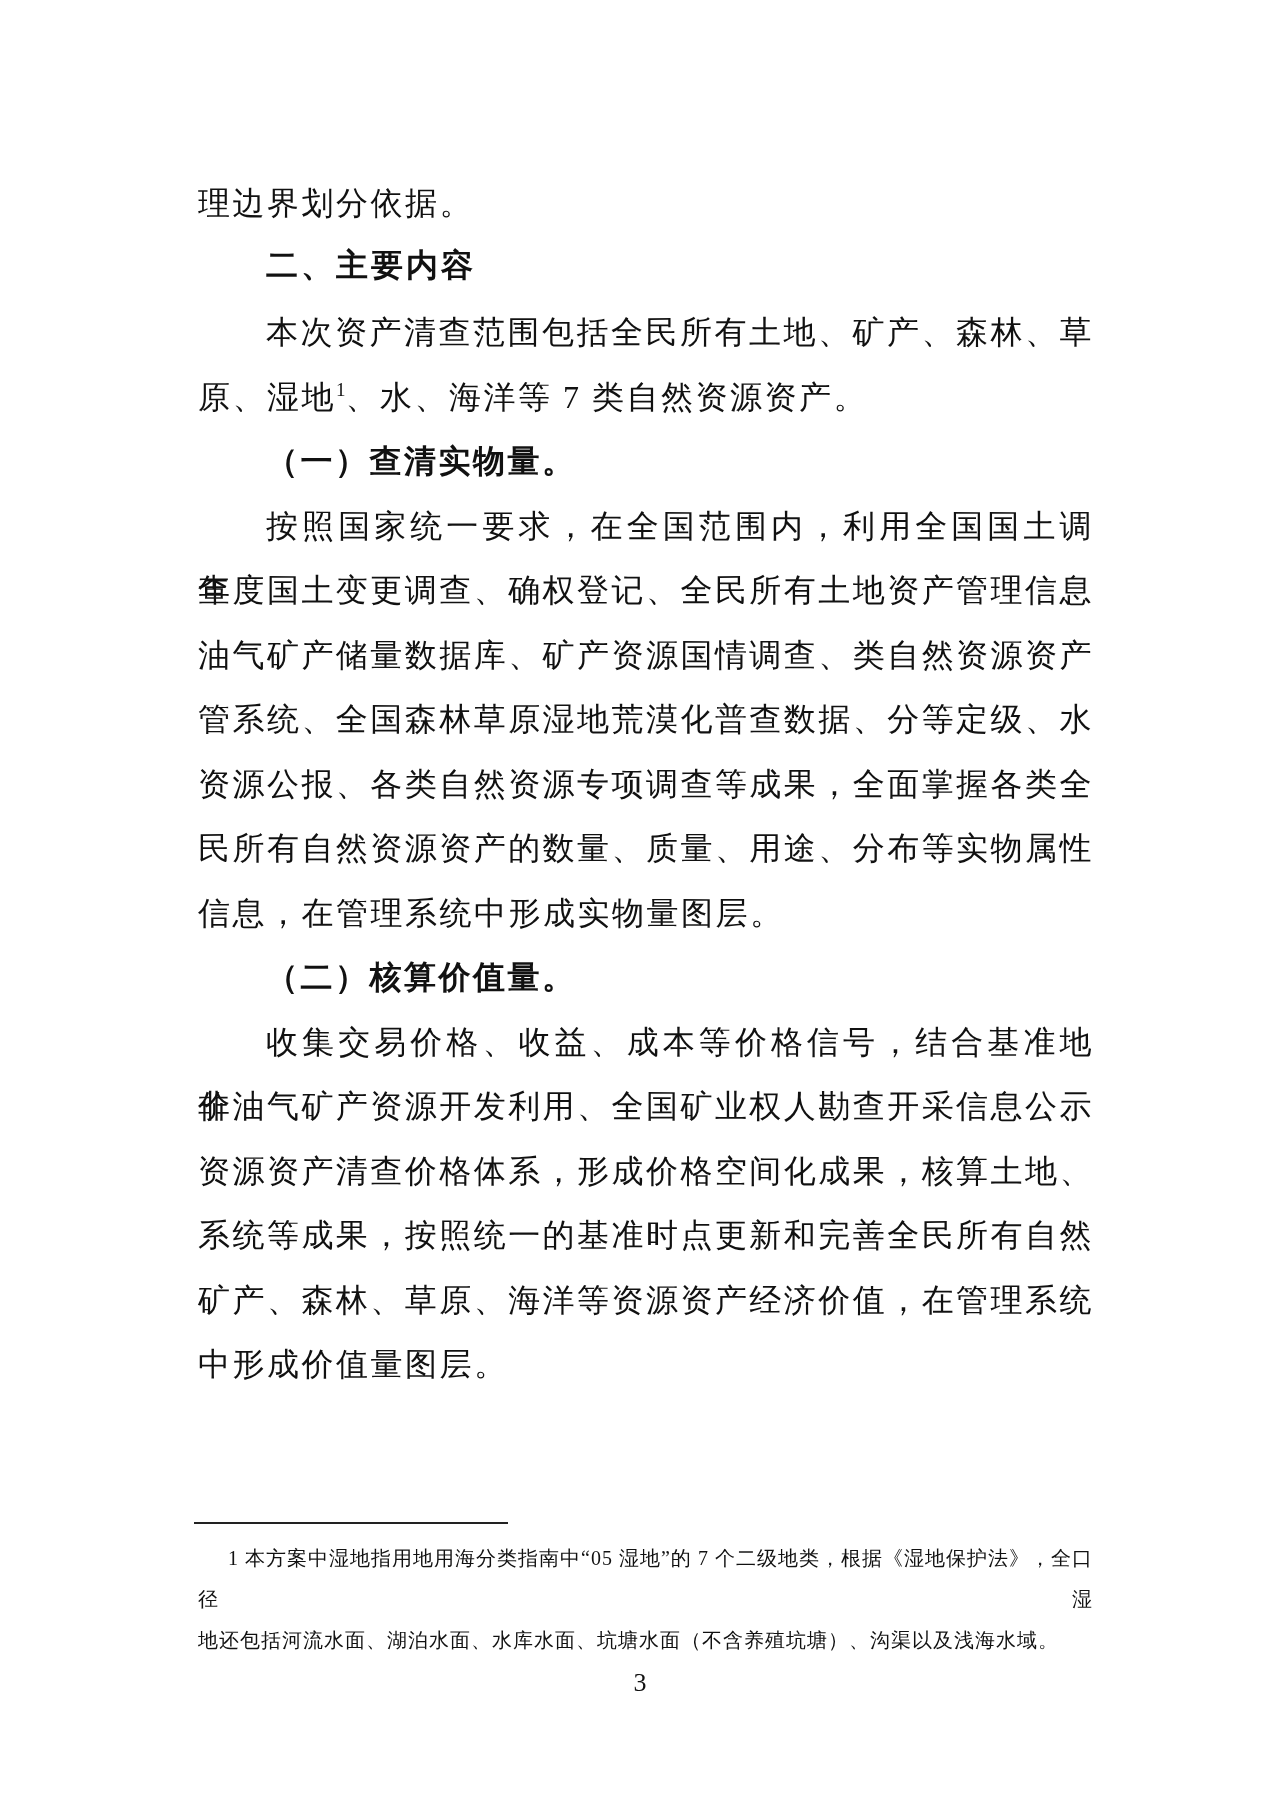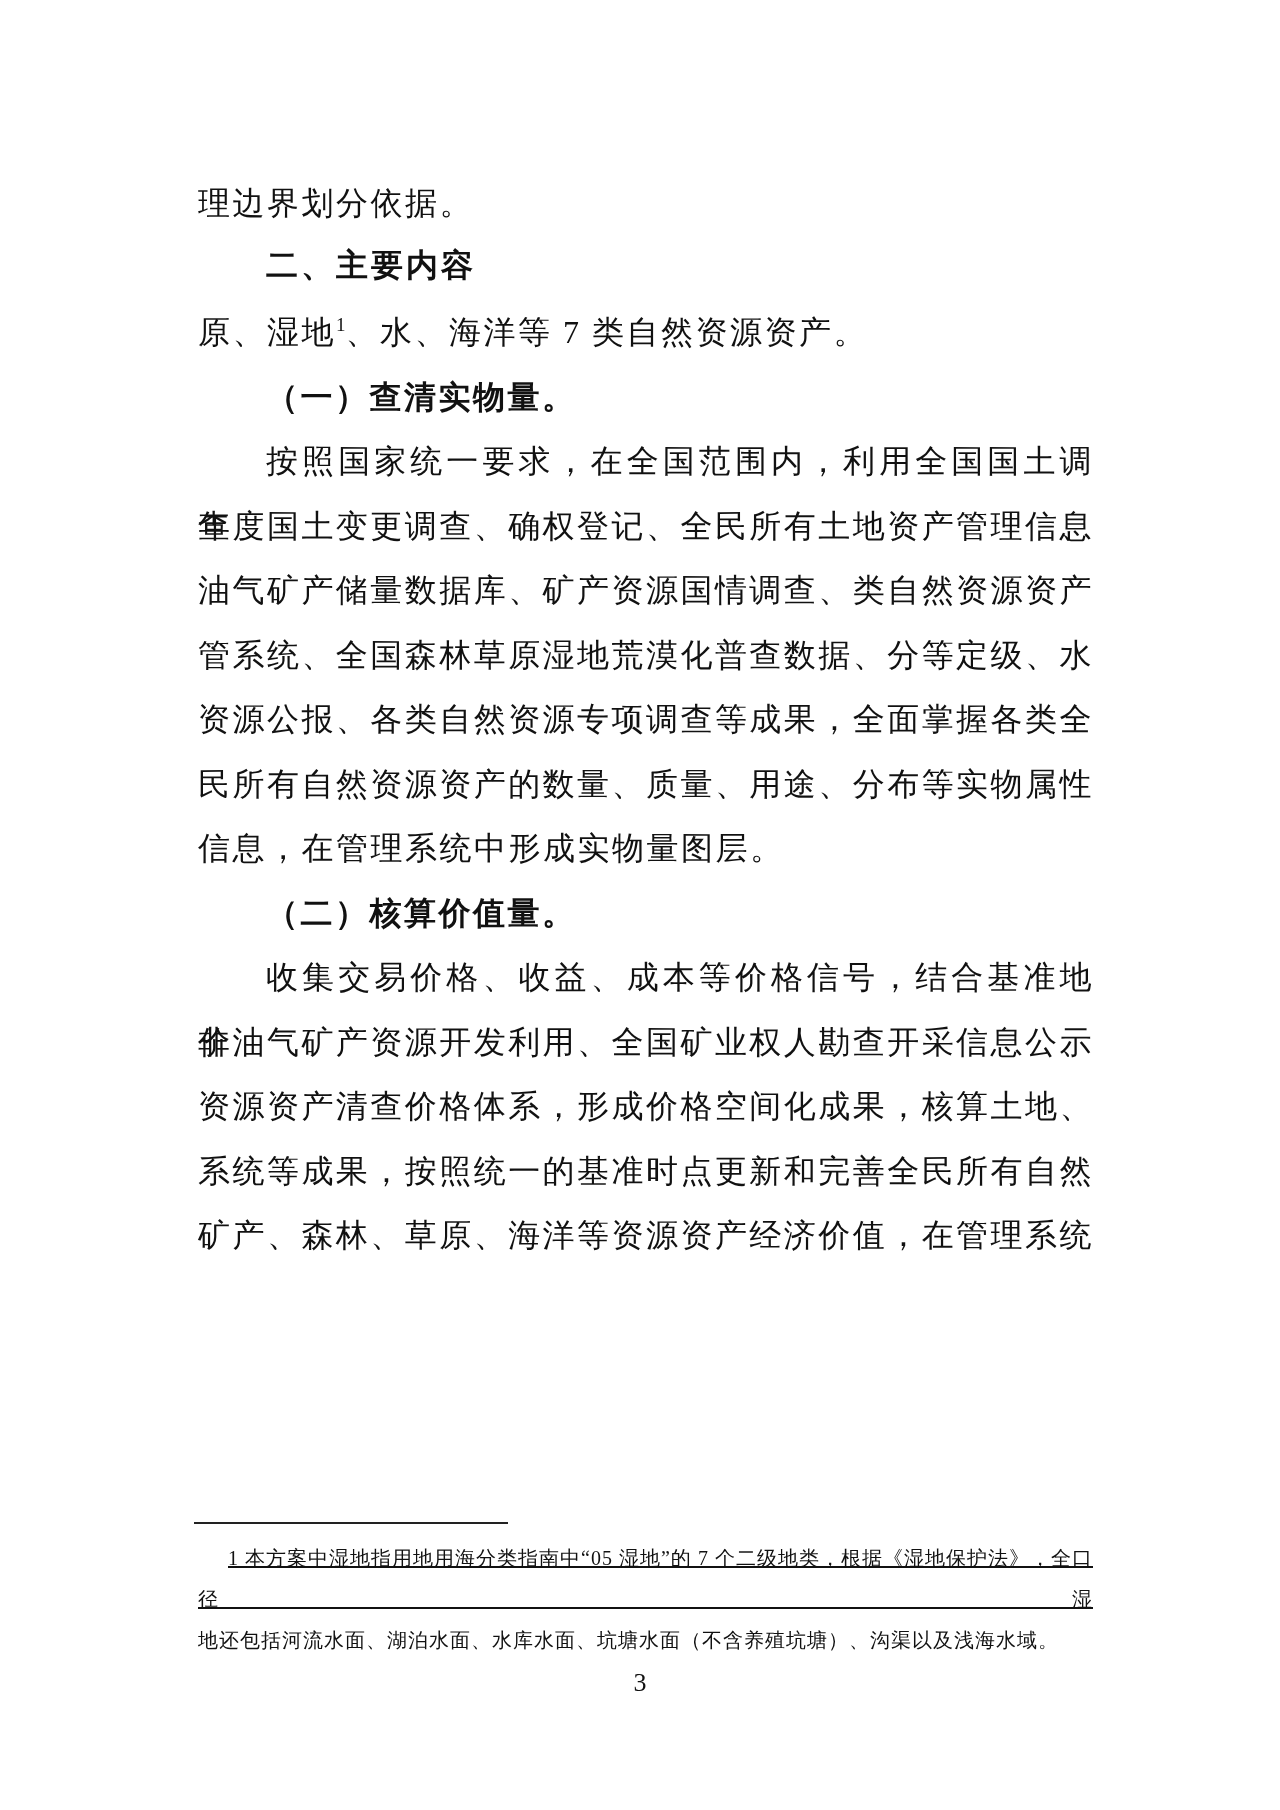--- a/index.html
+++ b/index.html
@@ -63,21 +63,20 @@
   }
   .fn-ln{
     line-height:41px;
     margin:0;
   }
   .fn-first{
     text-indent:30px;
     text-align:justify;
     text-align-last:justify;
     text-justify:inter-character;
-    text-decoration:underline;
   }
 
   
   .page-number{
     position:absolute;
     left:0;top:1668px;width:100%;
     text-align:center;
     font-size:26px;
     letter-spacing:0;
   }
@@ -85,39 +84,41 @@
 </head>
 <body>
 
 <div class="page">
 
   <main class="body-text">
     <div class="ln">理边界划分依据。</div>
 
     <h2 class="ln h-main ind">二、主要内容</h2>
 
+    <div class="ln jf ind">本次资产清查范围包括全民所有土地、矿产、森林、草</div>
     <div class="ln"><span>原、湿地</span><sup class="fn-ref">1</sup><span>、水、海洋等 7 类自然资源资产。</span></div>
 
     <h3 class="ln h-sub ind">（一）查清实物量。</h3>
 
     <div class="ln jf ind">按照国家统一要求，在全国范围内，利用全国国土调查、</div>
     <div class="ln jf">年度国土变更调查、确权登记、全民所有土地资产管理信息</div>
     <div class="ln jf">油气矿产储量数据库、矿产资源国情调查、类自然资源资产</div>
     <div class="ln jf">管系统、全国森林草原湿地荒漠化普查数据、分等定级、水</div>
     <div class="ln jf">资源公报、各类自然资源专项调查等成果，全面掌握各类全</div>
     <div class="ln jf">民所有自然资源资产的数量、质量、用途、分布等实物属性</div>
     <div class="ln">信息，在管理系统中形成实物量图层。</div>
 
     <h3 class="ln h-sub ind">（二）核算价值量。</h3>
 
     <div class="ln jf ind">收集交易价格、收益、成本等价格信号，结合基准地价、</div>
     <div class="ln jf">非油气矿产资源开发利用、全国矿业权人勘查开采信息公示</div>
     <div class="ln jf">资源资产清查价格体系，形成价格空间化成果，核算土地、</div>
     <div class="ln jf">系统等成果，按照统一的基准时点更新和完善全民所有自然</div>
     <div class="ln jf">矿产、森林、草原、海洋等资源资产经济价值，在管理系统</div>
+    <div class="ln">中形成价值量图层。</div>
   </main>
 
   <div class="footnote-rule"></div>
 
   <footer class="footnote">
     <div class="fn-ln fn-first">1 本方案中湿地指用地用海分类指南中“05 湿地”的 7 个二级地类，根据《湿地保护法》，全口径湿</div>
     <div class="fn-ln">地还包括河流水面、湖泊水面、水库水面、坑塘水面（不含养殖坑塘）、沟渠以及浅海水域。</div>
   </footer>
 
   <div class="page-number">3</div>

